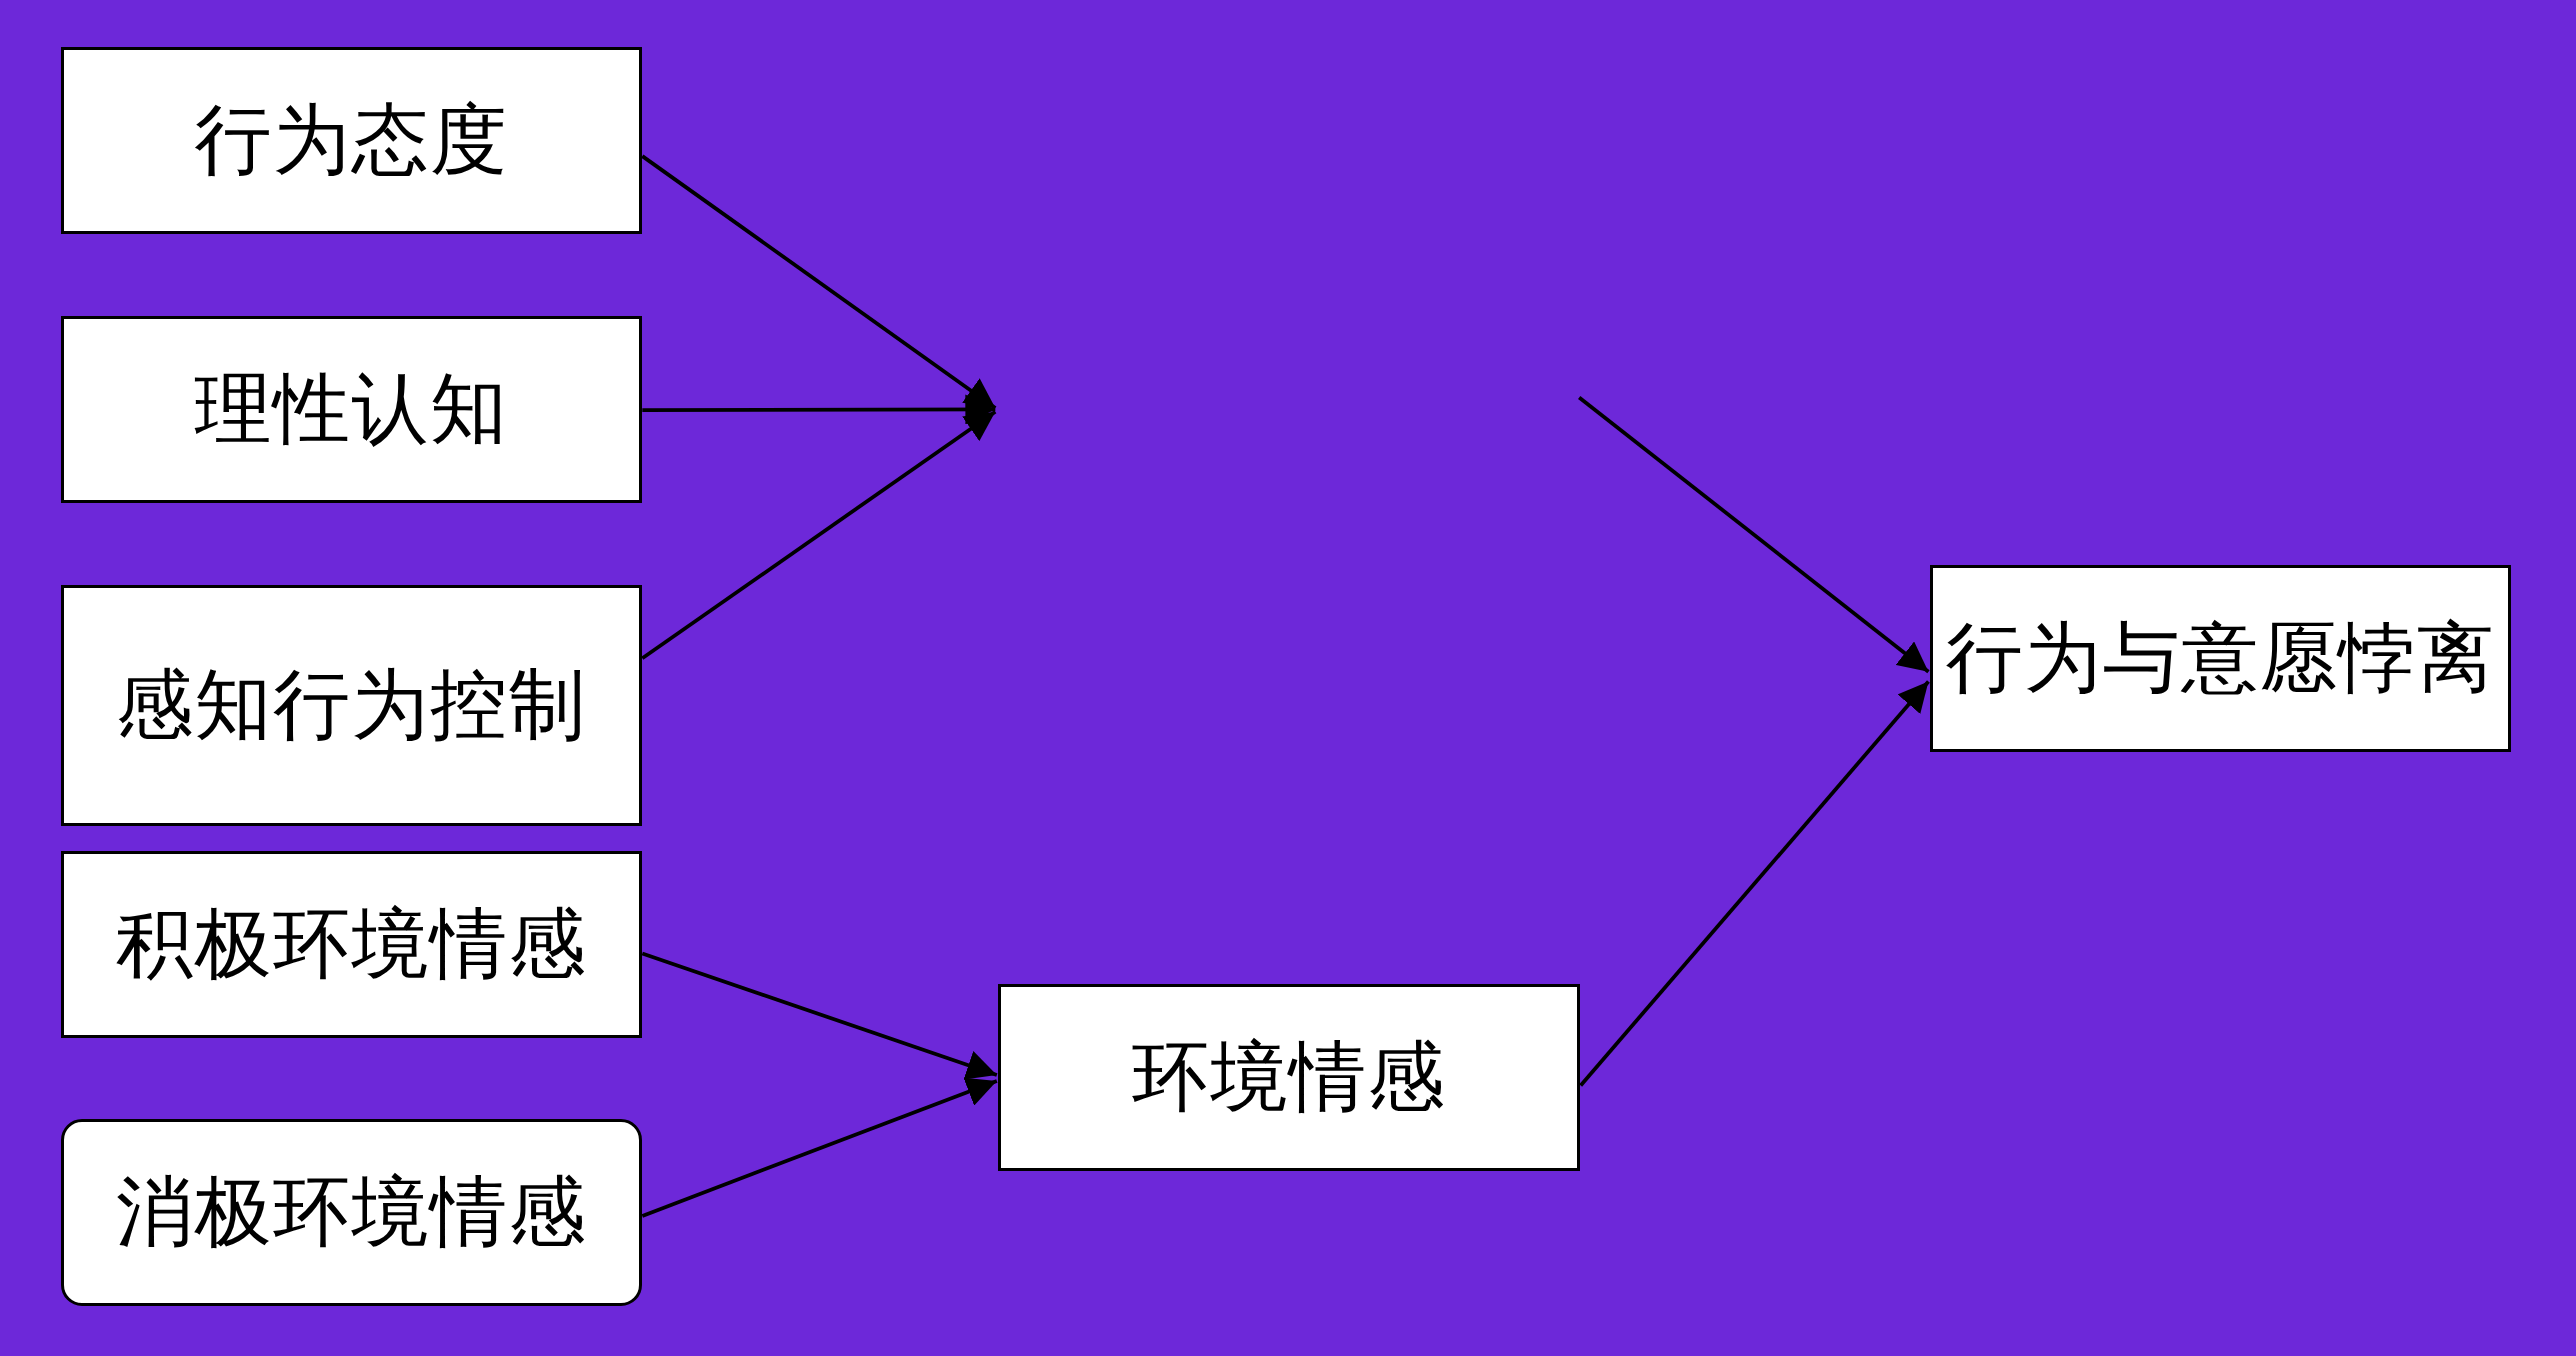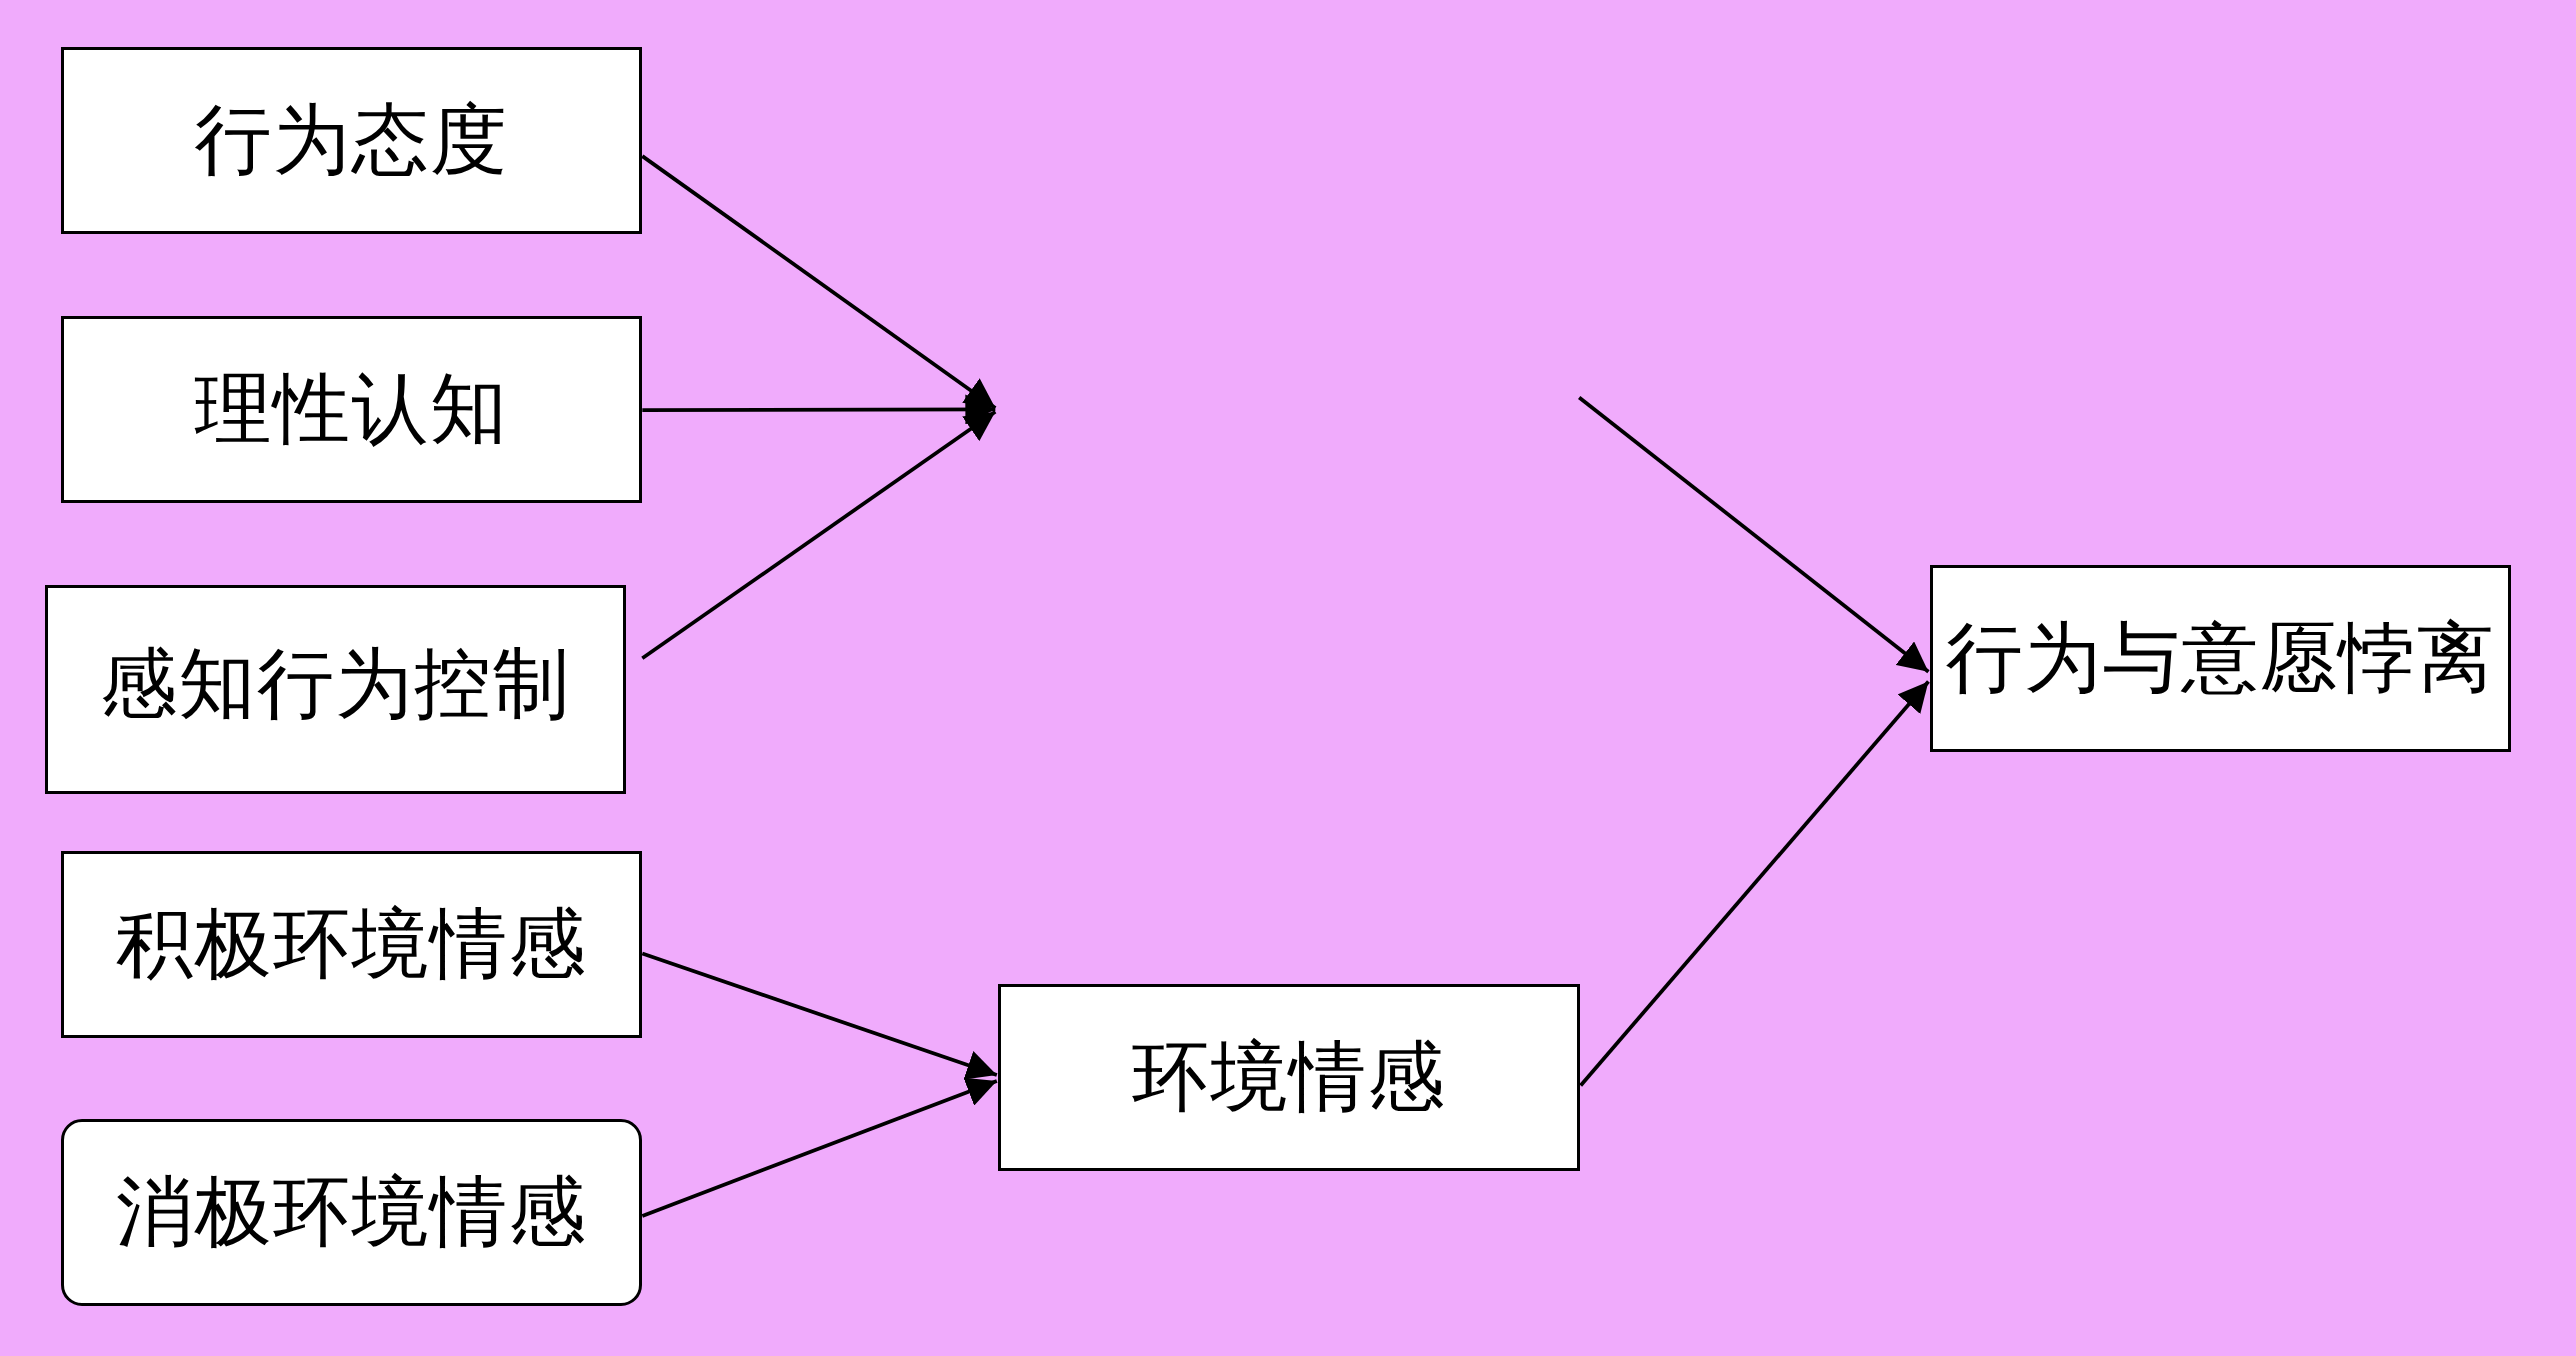--- a/index.html
+++ b/index.html
@@ -4,21 +4,21 @@
 <style>
   html, body {
     margin: 0;
     padding: 0;
     background: #ffffff;
   }
   .canvas {
     position: relative;
     width: 2576px;
     height: 1357px;
-    background: #f0abfc;
+    background: #6d28d9;
     font-family: "Liberation Serif", "DejaVu Serif", serif;
     overflow: hidden;
   }
   .edges {
     position: absolute;
     left: 0;
     top: 0;
     pointer-events: none;
   }
   .node {
@@ -57,21 +57,21 @@
   </svg>
 
   <div class="node" style="left:61px;  top:47px;   width:581px; height:187px;">
     <span>行为态度</span>
   </div>
 
   <div class="node" style="left:61px;  top:316px;  width:581px; height:187px;">
     <span>理性认知</span>
   </div>
 
-  <div class="node" style="left:45px;  top:585px;  width:581px; height:209px;font-family:Liberation Mono, monospace;">
+  <div class="node" style="left:61px;  top:585px;  width:581px; height:241px;">
     <span>感知行为控制</span>
   </div>
 
   <div class="node" style="left:61px;  top:851px; width:581px; height:187px;">
     <span>积极环境情感</span>
   </div>
 
   <div class="node" style="left:61px;  top:1119px; width:581px; height:187px;border-radius:21px;">
     <span>消极环境情感</span>
   </div>

